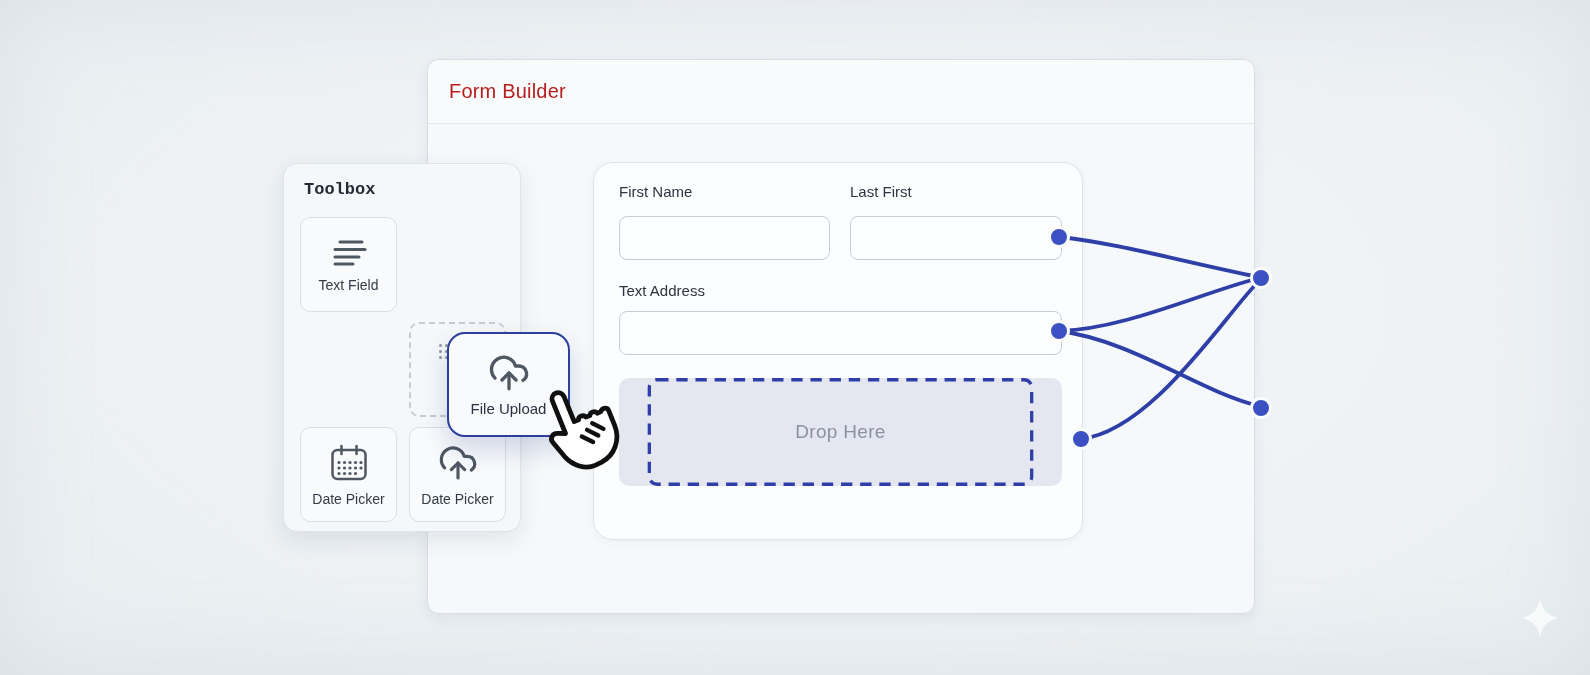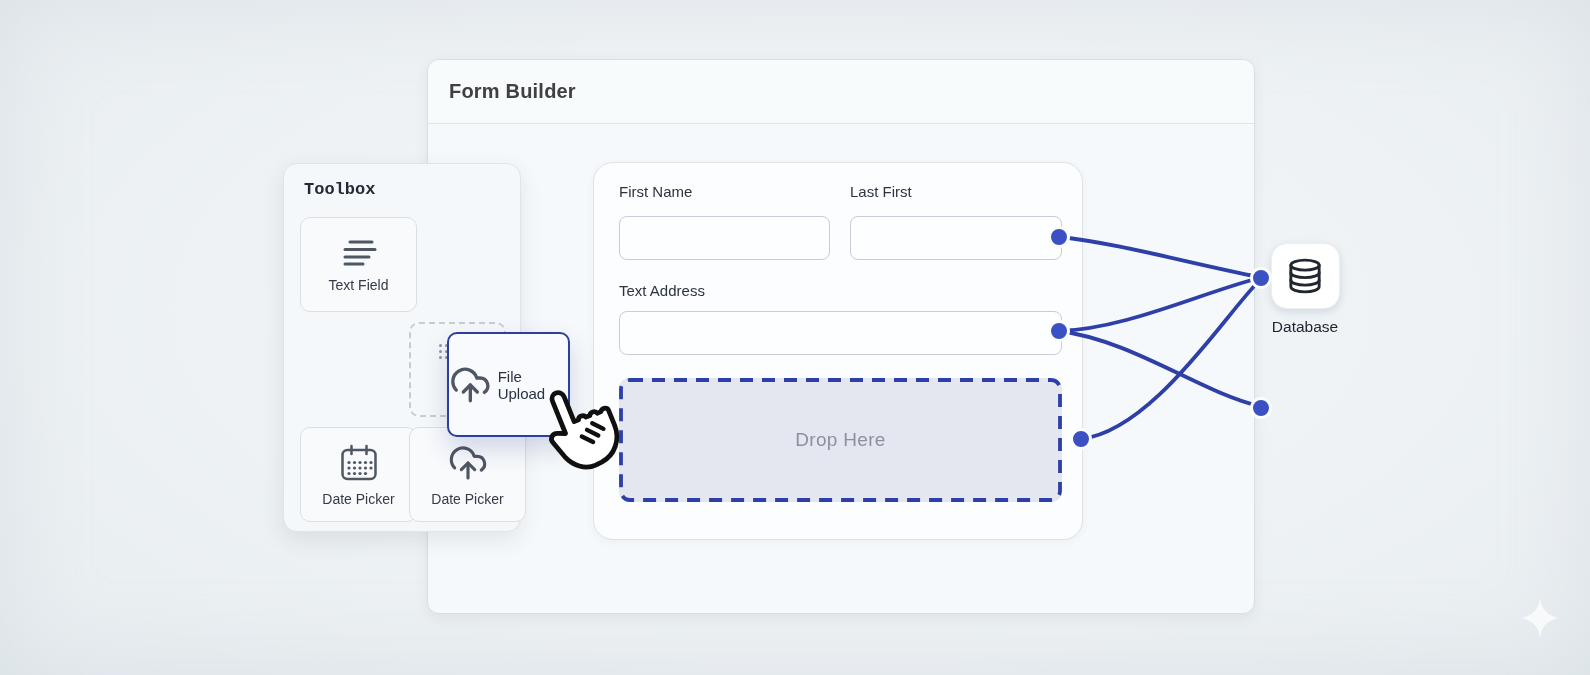--- a/index.html
+++ b/index.html
@@ -16,63 +16,63 @@
   
   .window{
     position:absolute;left:427px;top:59px;width:826px;height:553px;
     background:#f6f9fb;border:1px solid #d9dee4;border-radius:12px;
     box-shadow:0 4px 14px rgba(40,55,80,.07);
   }
   .window-header{
     height:63px;display:flex;align-items:center;padding-left:21px;
     border-bottom:1px solid #e0e5ea;border-radius:12px 12px 0 0;background:#f8fbfc;
   }
-  .window-title{font-size:20px;font-weight:700;color:#404040;letter-spacing:.2px;}
+  .window-title{font-size:20px;font-weight:400;color:#b91c1c;letter-spacing:.2px;}
   
   .canvas{
     position:absolute;left:593px;top:162px;width:488px;height:376px;
     background:#fbfdfe;border:1px solid #dfe3e8;border-radius:20px;
     box-shadow:0 2px 8px rgba(40,55,80,.05);z-index:1;
   }
   .flabel{position:absolute;font-size:15px;font-weight:500;color:#2d3440;}
   .finput{
     position:absolute;height:44px;box-sizing:border-box;
     background:#fdfeff;border:1px solid #c7ccd7;border-radius:8px;
     outline:none;padding:0 10px;font-size:15px;color:#2d3440;
   }
   .dropzone{
-    position:absolute;left:25px;top:215px;width:443px;height:124px;
+    position:absolute;left:25px;top:215px;width:443px;height:108px;
     background:#e5e7f0;border-radius:10px;
     display:flex;align-items:center;justify-content:center;
   }
   .dropzone-border{position:absolute;inset:0;width:100%;height:100%;}
   .dropzone-label{font-size:19px;color:#8b91a1;letter-spacing:.3px;}
   
   .toolbox{
     position:absolute;left:283px;top:163px;width:236px;height:367px;
     background:#f5f8fa;border:1px solid #e0e4e9;border-radius:14px;
     box-shadow:0 8px 22px rgba(40,55,80,.10);z-index:2;
   }
   .toolbox-title{position:absolute;left:20px;top:16px;font-size:17px;font-weight:600;color:#232a36;font-family:Liberation Mono, monospace;}
   .tool-card{
-    position:absolute;width:117px;height:95px;box-sizing:border-box;
+    position:absolute;width:97px;height:95px;box-sizing:border-box;
     background:#f8fafc;border:1px solid #dbdfe5;border-radius:10px;
     display:flex;flex-direction:column;align-items:center;justify-content:center;gap:8px;
   }
   .tool-label{font-size:14px;color:#353c47;}
   .tool-placeholder{
     position:absolute;width:97px;height:95px;box-sizing:border-box;
     border:2px dashed #c7ccd4;border-radius:10px;background:transparent;
   }
   .icon{stroke:#4f5763;fill:none;stroke-linecap:round;stroke-linejoin:round;}
   
   .drag-card{
     position:absolute;left:447px;top:332px;width:123px;height:105px;box-sizing:border-box;
-    background:#f8fafd;border:2.5px solid #2c3e9e;border-radius:10px;
-    display:flex;flex-direction:row;align-items:center;justify-content:center;gap:6px;
+    background:#f8fafd;border:2.5px solid #2c3e9e;border-radius:18px;
+    display:flex;flex-direction:column;align-items:center;justify-content:center;gap:6px;
     box-shadow:0 12px 26px rgba(35,50,120,.18);z-index:4;
   }
   .drag-label{font-size:15px;color:#2a3140;}
   .artifact-dots{position:absolute;left:439px;top:344px;z-index:3;}
   .artifact-dots i{position:absolute;width:3px;height:3px;border-radius:50%;background:#8f96a2;display:block;}
   
   .integration{position:absolute;width:116px;text-align:center;z-index:2;}
   .integration-card{
     width:67px;height:64px;margin:0 auto;background:#ffffff;border-radius:16px;
     border:1px solid #eceff2;box-shadow:0 3px 8px rgba(30,42,66,.13);
@@ -205,30 +205,19 @@
                C81.5 31.8 86.8 32.4 87.2 36.2 L87.2 52 C87.2 66.5 76.8 78.5 62.5 80 L56 80.5
                C45 81 35.5 72.5 31.5 62 L26 45 C24.5 40 29 36.5 33.5 38.5 L40.5 41.5 Z" fill="#ffffff" stroke="#101010" stroke-width="4.6" stroke-linejoin="round"></path>
       <g stroke="#101010" stroke-width="4.2" stroke-linecap="round">
         <line x1="54" y1="50" x2="62" y2="59"></line>
         <line x1="61" y1="46" x2="69" y2="55"></line>
         <line x1="68" y1="42" x2="76" y2="51"></line>
       </g>
     </g>
   </svg>
 
-  <div class="integration" style="left:1247px;top:243px">
-    <div class="integration-card">
-      <svg width="40" height="40" viewBox="0 0 24 24" class="dark-icon" stroke-width="1.7">
-        <ellipse cx="12" cy="5.5" rx="8.5" ry="3"></ellipse>
-        <path d="M3.5 5.5v13c0 1.66 3.8 3 8.5 3s8.5-1.34 8.5-3v-13"></path>
-        <path d="M3.5 10c0 1.66 3.8 3 8.5 3s8.5-1.34 8.5-3"></path>
-        <path d="M3.5 14.5c0 1.66 3.8 3 8.5 3s8.5-1.34 8.5-3"></path>
-      </svg>
-    </div>
-    <div class="integration-label">Database</div>
-  </div>
 
 
   <svg class="sparkle" width="36" height="40" viewBox="0 0 36 40">
     <path d="M18 0 C19.5 11 24 16.5 36 20 C24 23.5 19.5 29 18 40 C16.5 29 12 23.5 0 20 C12 16.5 16.5 11 18 0 Z" fill="#ffffff"></path>
   </svg>
 
 </div>
 
 </body></html>

